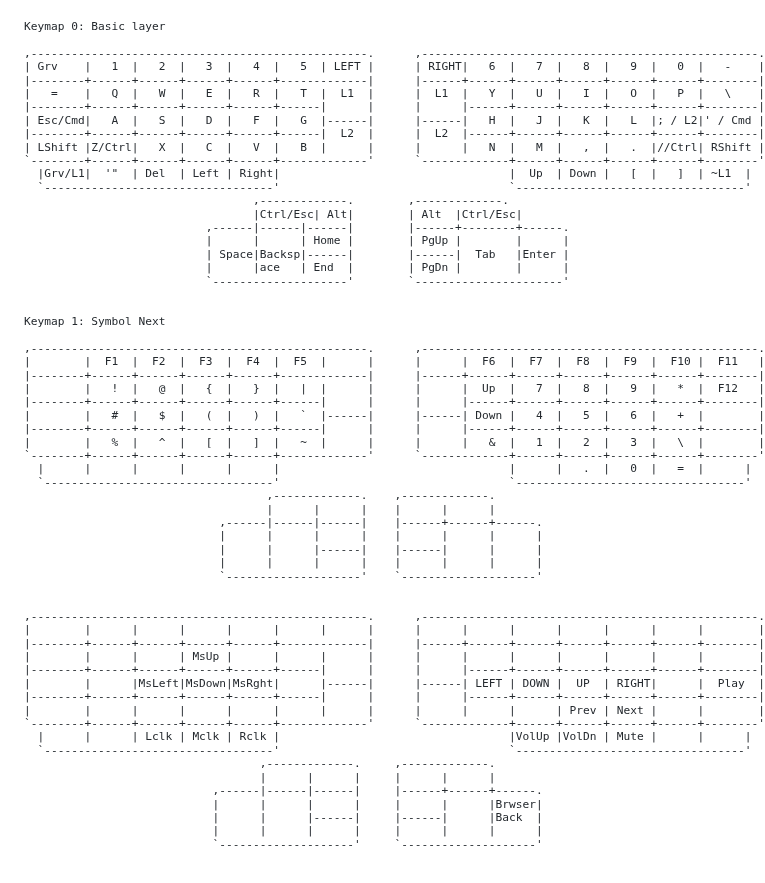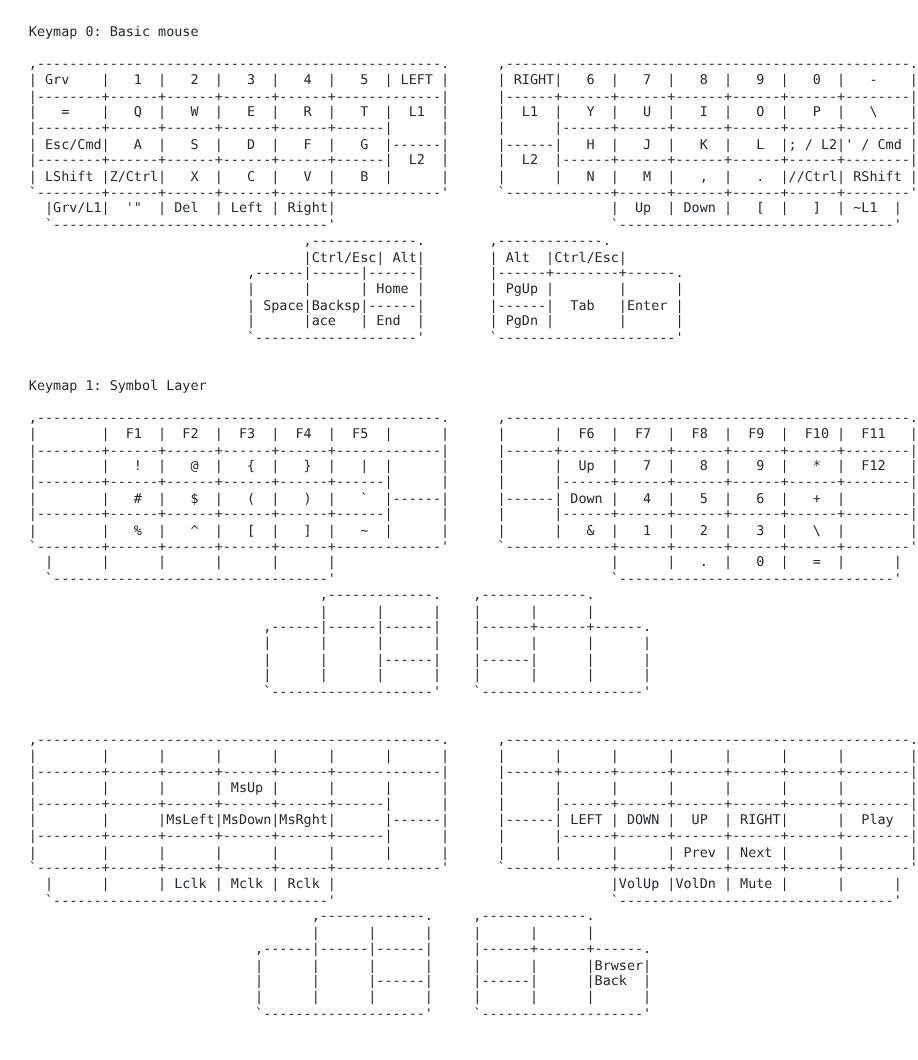--- a/index.html
+++ b/index.html
@@ -37,21 +37,21 @@
     white-space: pre;
     color: #24292e;
   }
 </style>
 </head>
 <body>
 
 <div class="doc">
 
   <div class="keymap-section">
-    <div class="section-title">Keymap 0: Basic mouse</div>
+    <div class="section-title">Keymap 0: Basic layer</div>
     <pre class="art">,--------------------------------------------------.      ,--------------------------------------------------.
 | Grv    |   1  |   2  |   3  |   4  |   5  | LEFT |      | RIGHT|   6  |   7  |   8  |   9  |   0  |   -    |
 |--------+------+------+------+------+-------------|      |------+------+------+------+------+------+--------|
 |   =    |   Q  |   W  |   E  |   R  |   T  |  L1  |      |  L1  |   Y  |   U  |   I  |   O  |   P  |   \    |
 |--------+------+------+------+------+------|      |      |      |------+------+------+------+------+--------|
 | Esc/Cmd|   A  |   S  |   D  |   F  |   G  |------|      |------|   H  |   J  |   K  |   L  |; / L2|' / Cmd |
 |--------+------+------+------+------+------|  L2  |      |  L2  |------+------+------+------+------+--------|
 | LShift |Z/Ctrl|   X  |   C  |   V  |   B  |      |      |      |   N  |   M  |   ,  |   .  |//Ctrl| RShift |
 `--------+------+------+------+------+-------------'      `-------------+------+------+------+------+--------'
   |Grv/L1|  '"  | Del  | Left | Right|                                  |  Up  | Down |   [  |   ]  | ~L1  |
@@ -59,21 +59,21 @@
                                   ,-------------.        ,-------------.
                                   |Ctrl/Esc| Alt|        | Alt  |Ctrl/Esc|
                            ,------|------|------|        |------+--------+------.
                            |      |      | Home |        | PgUp |        |      |
                            | Space|Backsp|------|        |------|  Tab   |Enter |
                            |      |ace   | End  |        | PgDn |        |      |
                            `--------------------'        `----------------------'</pre>
   </div>
 
   <div class="keymap-section">
-    <div class="section-title">Keymap 1: Symbol Layer</div>
+    <div class="section-title">Keymap 1: Symbol Next</div>
     <pre class="art">,--------------------------------------------------.      ,--------------------------------------------------.
 |        |  F1  |  F2  |  F3  |  F4  |  F5  |      |      |      |  F6  |  F7  |  F8  |  F9  |  F10 |  F11   |
 |--------+------+------+------+------+-------------|      |------+------+------+------+------+------+--------|
 |        |   !  |   @  |   {  |   }  |   |  |      |      |      |  Up  |   7  |   8  |   9  |   *  |  F12   |
 |--------+------+------+------+------+------|      |      |      |------+------+------+------+------+--------|
 |        |   #  |   $  |   (  |   )  |   `  |------|      |------| Down |   4  |   5  |   6  |   +  |        |
 |--------+------+------+------+------+------|      |      |      |------+------+------+------+------+--------|
 |        |   %  |   ^  |   [  |   ]  |   ~  |      |      |      |   &amp;  |   1  |   2  |   3  |   \  |        |
 `--------+------+------+------+------+-------------'      `-------------+------+------+------+------+--------'
   |      |      |      |      |      |                                  |      |   .  |   0  |   =  |      |

